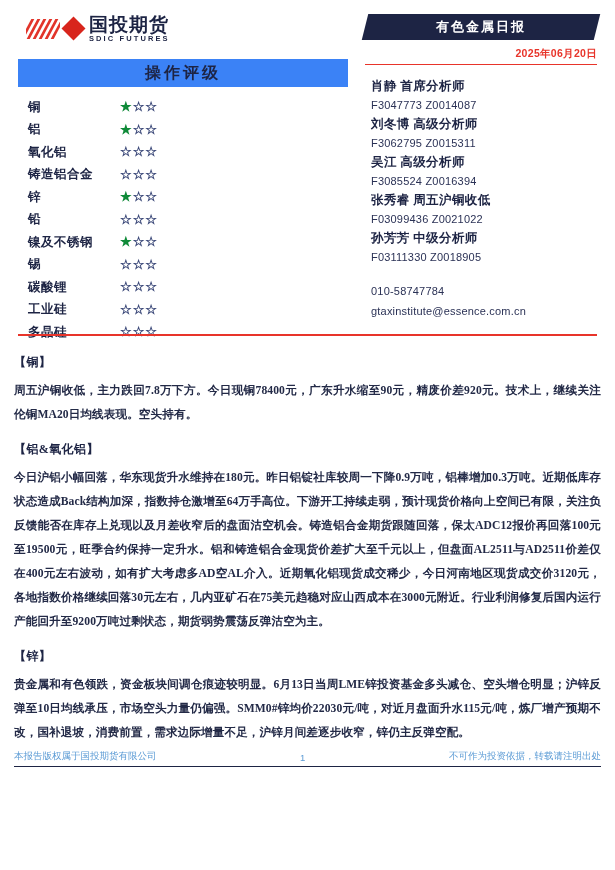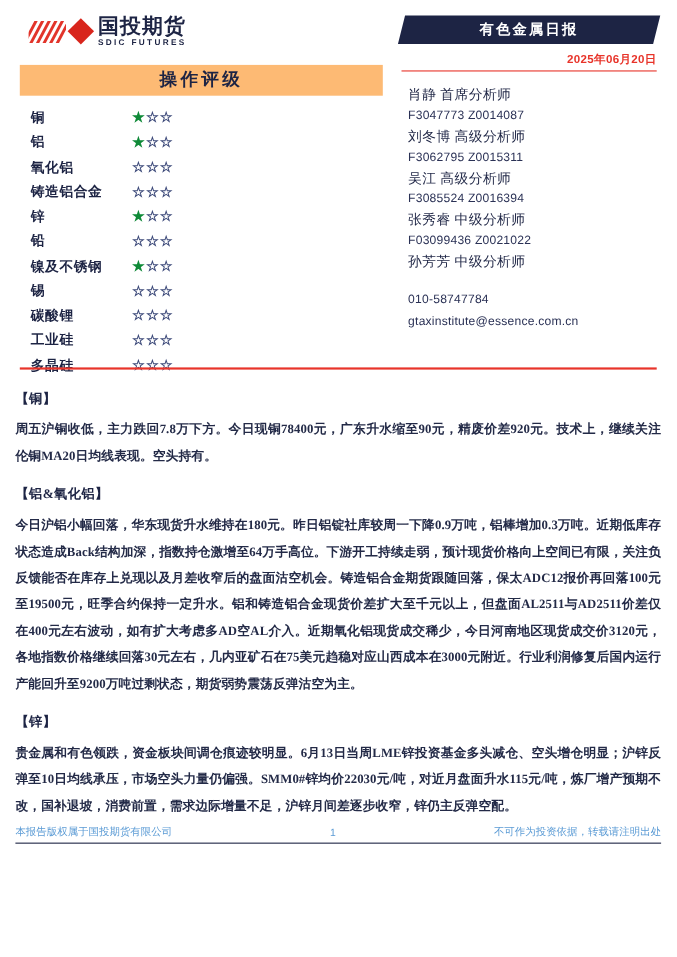--- a/index.html
+++ b/index.html
@@ -87,21 +87,21 @@
     font-size: 7.5px;
     font-weight: bold;
     color: #1d2444;
     letter-spacing: 2.1px;
     margin-top: 1px;
   }
 
   
   .rating-title {
     margin-top: 15px;
-    background: #fdba74;
+    background: #3b82f6;
     height: 28px;
     line-height: 28px;
     text-align: center;
     font-size: 16px;
     font-weight: bold;
     color: #1d2444;
     letter-spacing: 3px;
   }
 
   
@@ -153,21 +153,21 @@
     color: #e8342a;
     letter-spacing: 0.3px;
     padding-bottom: 3px;
     border-bottom: 1.4px solid #e8342a;
   }
 
   
   .analysts { margin-top: 12px; padding-left: 6px; }
   .analyst-name {
     font-size: 12.5px;
-    font-weight: normal;
+    font-weight: bold;
     color: #1d2444;
     line-height: 19px;
     letter-spacing: 0.4px;
   }
   .analyst-code {
     font-family: "Liberation Sans", sans-serif;
     font-size: 11px;
     color: #2a3155;
     line-height: 19px;
     letter-spacing: 0.2px;
@@ -321,23 +321,24 @@
 
         <div class="report-date">2025年06月20日</div>
 
         <div class="analysts">
             <div class="analyst-name">肖静 首席分析师</div>
             <div class="analyst-code">F3047773 Z0014087</div>
             <div class="analyst-name">刘冬博 高级分析师</div>
             <div class="analyst-code">F3062795 Z0015311</div>
             <div class="analyst-name">吴江 高级分析师</div>
             <div class="analyst-code">F3085524 Z0016394</div>
-            <div class="analyst-name">张秀睿 中级分析师</div>
+            <div class="analyst-name">张秀睿 周五沪铜收低</div>
             <div class="analyst-code">F03099436 Z0021022</div>
             <div class="analyst-name">孙芳芳 中级分析师</div>
+            <div class="analyst-code">F03111330 Z0018905</div>
           </div>
 
         <div class="contact">
           <div class="contact-line">010-58747784</div>
           <div class="contact-line">gtaxinstitute@essence.com.cn</div>
         </div>
       </div>
     </div>
 
     <div class="header-rule"></div>

